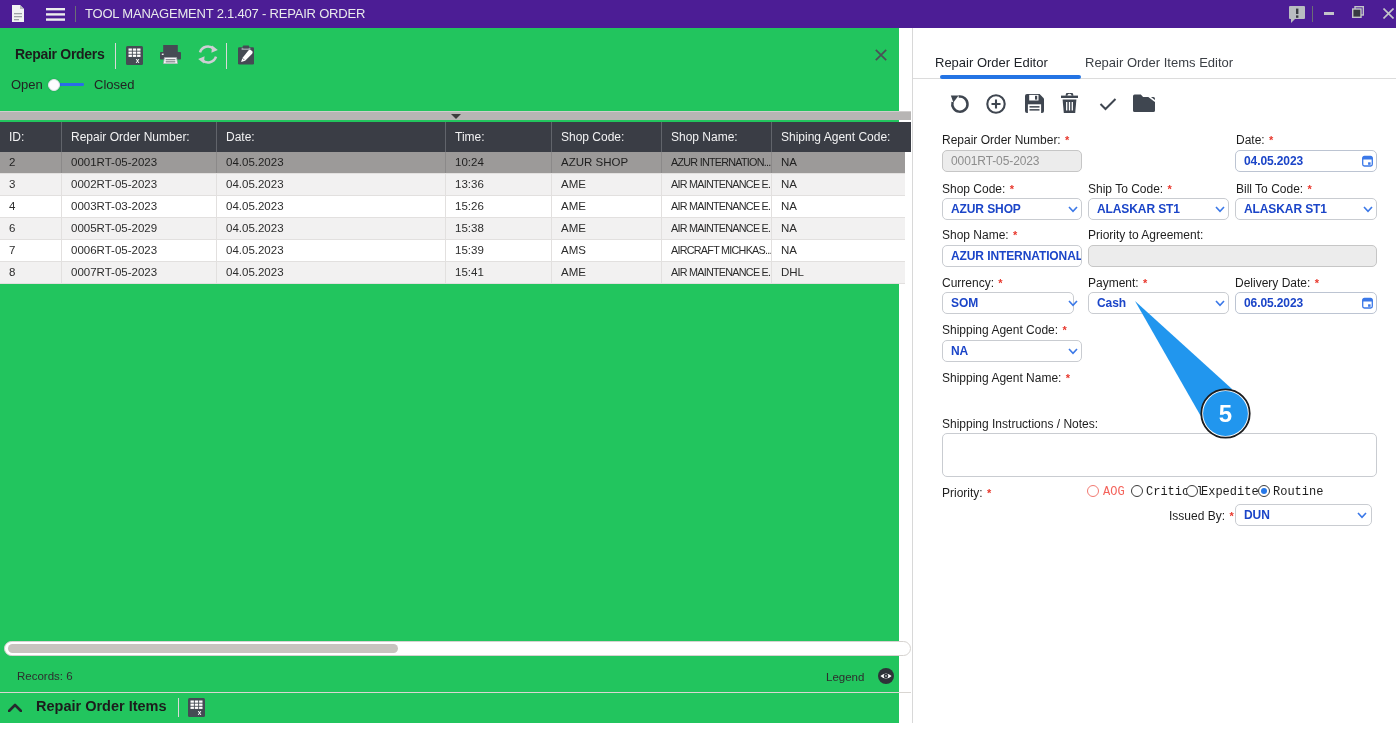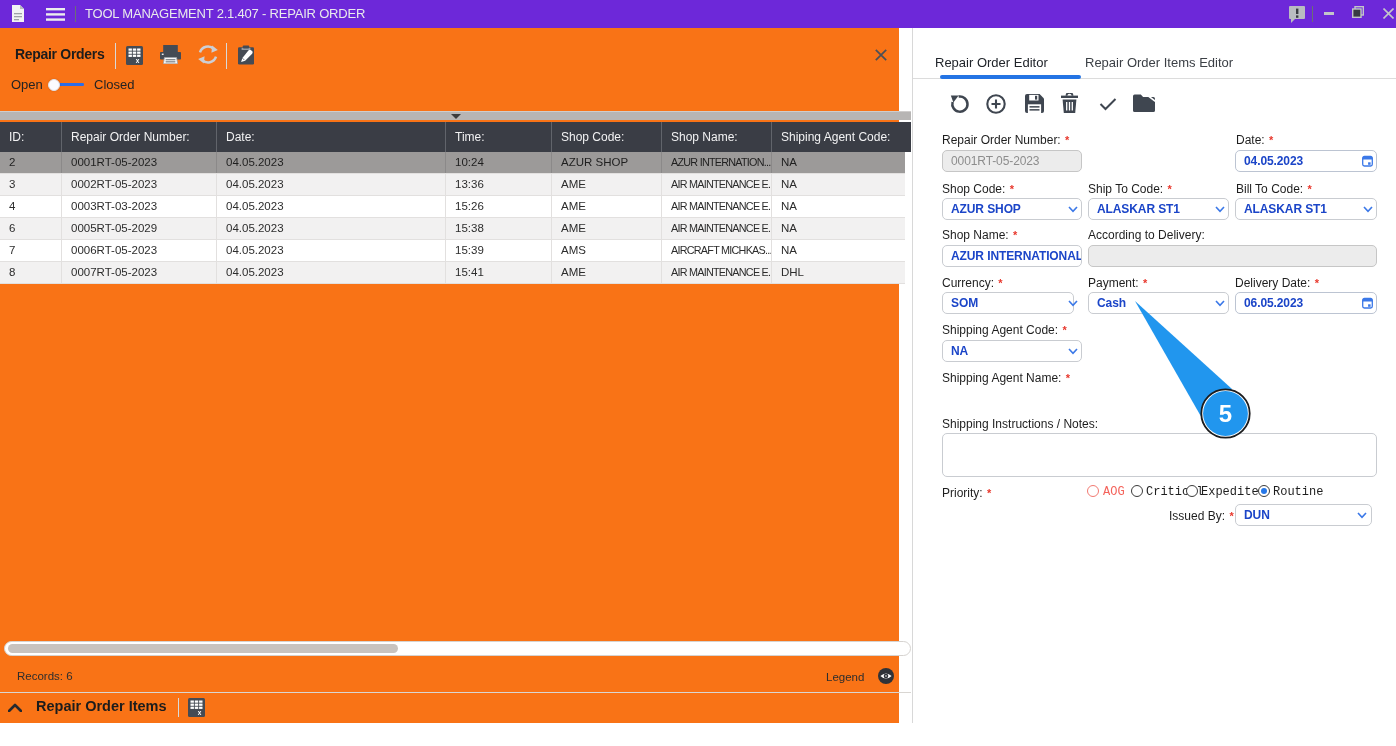--- a/index.html
+++ b/index.html
@@ -2,26 +2,26 @@
 <html><head>
 <meta charset="utf-8">
 <style>
 * { margin:0; padding:0; box-sizing:border-box; }
 html,body { width:1396px; height:746px; overflow:hidden; background:#fff;
   font-family:"Liberation Sans", sans-serif; }
 .abs { position:absolute; }
 #page { position:relative; width:1396px; height:746px; }
 
 
-#titlebar { position:absolute; left:0; top:0; width:1396px; height:28px; background:#6d28d9; }
+#titlebar { position:absolute; left:0; top:0; width:1396px; height:28px; background:#4c1d95; }
 #titlebar .ttxt { position:absolute; left:85px; top:6px; font-size:13px; color:#e9eaec; letter-spacing:-0.2px; }
 .tsep { position:absolute; top:6px; width:1px; height:16px; background:#6b6e75; }
 
 
-#leftpanel { position:absolute; left:0; top:28px; width:899px; height:695px; background:#f97316; }
+#leftpanel { position:absolute; left:0; top:28px; width:899px; height:695px; background:#22c55e; }
 .hdrtitle { position:absolute; left:15px; top:18px; font-size:14px; font-weight:bold; letter-spacing:-0.3px; color:#1c1c1c; }
 .vsep { position:absolute; width:1px; background:#d9d9d9; }
 
 
 .togglelabel { position:absolute; font-size:13px; color:#232323; }
 
 
 #graybar { position:absolute; left:0; top:83px; width:911px; height:9px; background:#b7b5b4; border-top:1px solid #cfcdcc; }
 #graybar .tri { position:absolute; left:451px; top:2px; width:0; height:0; border-left:5px solid transparent; border-right:5px solid transparent; border-top:5px solid #3c3c3c; }
 
@@ -332,21 +332,21 @@
           <path d="M1 1 L5 5.4 L9 1" fill="none" stroke="#3b78e8" stroke-width="1.6"></path>
         </svg>
   <svg class="chev" style="left:302px;top:178px" width="10" height="7" viewBox="0 0 10 7">
           <path d="M1 1 L5 5.4 L9 1" fill="none" stroke="#3b78e8" stroke-width="1.6"></path>
         </svg>
   <svg class="chev" style="left:450px;top:178px" width="10" height="7" viewBox="0 0 10 7">
           <path d="M1 1 L5 5.4 L9 1" fill="none" stroke="#3b78e8" stroke-width="1.6"></path>
         </svg>
 
   <div class="lbl" style="left:29px;top:200px">Shop Name: <span class="star">*</span></div>
-  <div class="lbl" style="left:175px;top:200px">According to Delivery:</div>
+  <div class="lbl" style="left:175px;top:200px">Priority to Agreement:</div>
   <div class="fld" style="left:29px;top:217px;width:140px">AZUR INTERNATIONAL COM</div>
   <div class="fld dis" style="left:175px;top:217px;width:289px"></div>
 
   <div class="lbl" style="left:29px;top:248px">Currency: <span class="star">*</span></div>
   <div class="lbl" style="left:175px;top:248px">Payment: <span class="star">*</span></div>
   <div class="lbl" style="left:322px;top:248px">Delivery Date: <span class="star">*</span></div>
   <div class="fld" style="left:29px;top:264px;width:132px">SOM</div>
   <div class="fld" style="left:175px;top:264px;width:141px">Cash</div>
   <div class="fld" style="left:322px;top:264px;width:142px;border-color:#bcc4d2">06.05.2023</div>
   <svg class="chev" style="left:155px;top:272px" width="10" height="7" viewBox="0 0 10 7">

